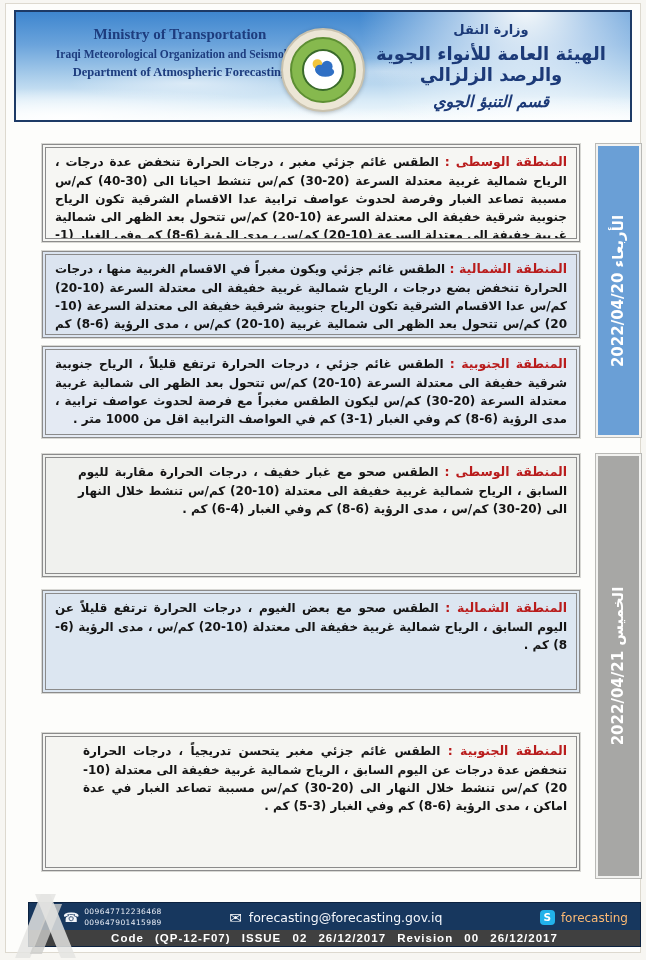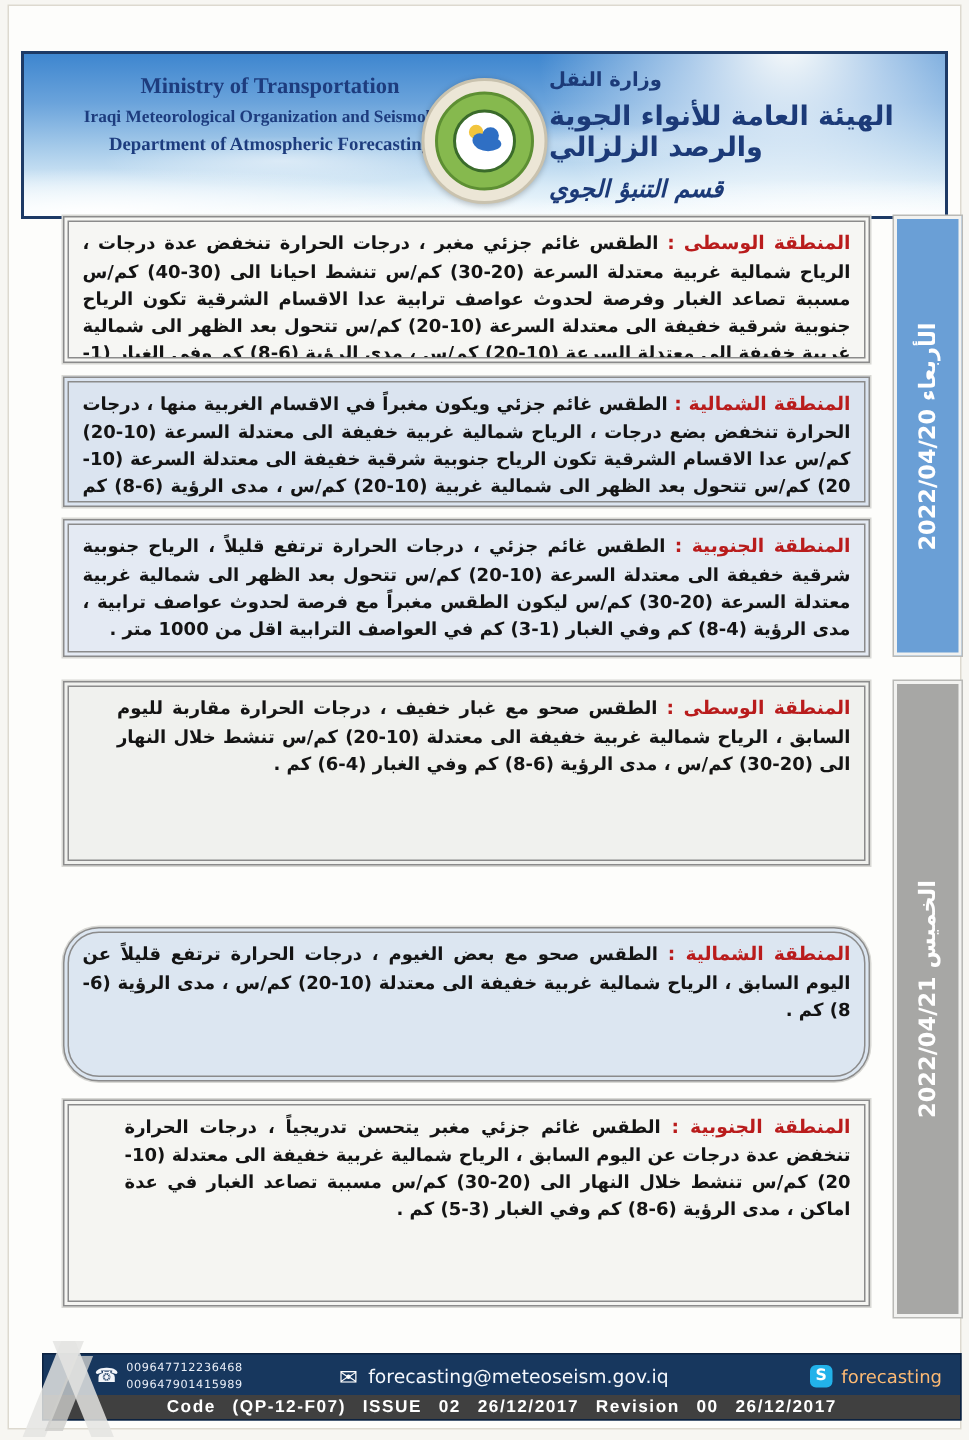--- a/index.html
+++ b/index.html
@@ -14,28 +14,27 @@
     position:absolute; left:8px; top:6px; width:618px; height:112px;
     border:2px solid #1d3a66;
     background:
       radial-gradient(circle at 83% -8%, rgba(255,255,252,.98) 0%, rgba(255,255,255,.55) 13%, rgba(255,255,255,0) 32%),
       radial-gradient(ellipse 58% 38% at 8% 98%, rgba(255,255,255,.97), rgba(255,255,255,0) 72%),
       radial-gradient(ellipse 46% 30% at 44% 108%, rgba(255,255,255,.93), rgba(255,255,255,0) 70%),
       radial-gradient(ellipse 52% 34% at 90% 102%, rgba(255,255,255,.95), rgba(255,255,255,0) 72%),
       radial-gradient(ellipse 26% 20% at 28% 66%, rgba(255,255,255,.5), rgba(255,255,255,0) 75%),
       radial-gradient(ellipse 22% 16% at 60% 55%, rgba(255,255,255,.35), rgba(255,255,255,0) 75%),
       linear-gradient(180deg,#3e86cf 0%, #6aa3db 30%, #a6cbea 58%, #d9ebf7 82%, #f3fafd 100%);
-    margin-top: 24px;
   }
   .hdr-en { position:absolute; left:18px; top:14px; width:292px; text-align:center;
             color:#1d3c7e; font-family:"Liberation Serif", serif; }
   .hdr-en .l1 { font-size:15px; font-weight:bold; }
   .hdr-en .l2 { font-size:11.5px; font-weight:bold; margin-top:5px; }
   .hdr-en .l3 { font-size:12.5px; font-weight:bold; margin-top:5px; }
-  .hdr-ar { position:absolute; right:14px; top:10px; width:250px; text-align:left;
+  .hdr-ar { position:absolute; right:14px; top:10px; width:250px; text-align:center;
             color:#1c3a78; direction:rtl; }
   .hdr-ar .l1 { font-size:13px; font-weight:bold; }
   .hdr-ar .l2 { font-size:18px; font-weight:bold; margin-top:6px; }
   .hdr-ar .l3 { font-size:16px; font-weight:bold; margin-top:7px;font-style:italic; }
   .logo { position:absolute; left:50%; top:16px; transform:translateX(-50%);
           width:84px; height:84px; border-radius:50%;
           background:#ece6d6; border:2px solid #c9c2ae;
           display:flex; align-items:center; justify-content:center;
           box-shadow:0 1px 4px rgba(0,0,0,.25); }
   .logo-green { width:66px; height:66px; border-radius:50%; background:#86b94e;
@@ -47,21 +46,21 @@
   .fbox { position:absolute; left:36px; width:538px;
           border:4px double #8b8b8b; box-shadow:0 0 0 1px #d8d8d4;
           padding:5px 9px 4px 9px; direction:rtl; overflow:hidden;
           text-align:justify; color:#141414; }
   .fbox p { font-size:12px; font-weight:bold; line-height:1.5; }
   .region { color:#b91c1c; font-weight:bold; font-size:12.5px; }
   .b1 { top:140px; height:98px; background:#f6f6f3; }
   .b2 { top:247px; height:87px; background:#dbe4f0; }
   .b3 { top:342px; height:92px; background:#e4eaf3; }
   .b4 { top:450px; height:123px; background:#f0f1ee;padding-left:32px; }
-  .b5 { top:614px; height:103px; background:#dce6f1;border-radius:24px; }
+  .b5 { top:586px; height:103px; background:#dce6f1; }
   .b6 { top:729px; height:138px; background:#f5f5f2;padding-left:37px; }
 
   
   .daybar { position:absolute; left:590px; width:45px;
             display:flex; align-items:center; justify-content:center;
             border:2px solid #f2f2f0; box-shadow:0 0 0 1px #b9b9b6; }
   .daybar span { transform:rotate(-90deg); white-space:nowrap; direction:rtl;
             color:#fff; font-weight:bold; font-size:15px; letter-spacing:.5px; }
   .day-wed { top:140px; height:293px; background:#6a9fd6; }
   .day-thu { top:450px; height:424px; background:#a7a7a5; }
@@ -132,21 +131,21 @@
 
     <div class="fbox b1">
       <p><span class="region">المنطقة الوسطى :</span> <span>الطقس غائم جزئي مغبر ، درجات الحرارة تنخفض عدة درجات ، الرياح شمالية غربية معتدلة السرعة (20-30) كم/س تنشط احيانا الى (30-40) كم/س مسببة تصاعد الغبار وفرصة لحدوث عواصف ترابية عدا الاقسام الشرقية تكون الرياح جنوبية شرقية خفيفة الى معتدلة السرعة (10-20) كم/س تتحول بعد الظهر الى شمالية غربية خفيفة الى معتدلة السرعة (10-20) كم/س ، مدى الرؤية (6-8) كم وفي الغبار (1-3) كم و في العواصف الترابية اقل من 1000 متر .</span></p>
     </div>
 
     <div class="fbox b2">
       <p><span class="region">المنطقة الشمالية :</span> <span>الطقس غائم جزئي ويكون مغبراً في الاقسام الغربية منها ، درجات الحرارة تنخفض بضع درجات ، الرياح شمالية غربية خفيفة الى معتدلة السرعة (10-20) كم/س عدا الاقسام الشرقية تكون الرياح جنوبية شرقية خفيفة الى معتدلة السرعة (10-20) كم/س تتحول بعد الظهر الى شمالية غربية (10-20) كم/س ، مدى الرؤية (6-8) كم وفي الغبار (4-6) كم .</span></p>
     </div>
 
     <div class="fbox b3">
-      <p><span class="region">المنطقة الجنوبية :</span> <span>الطقس غائم جزئي ، درجات الحرارة ترتفع قليلاً ، الرياح جنوبية شرقية خفيفة الى معتدلة السرعة (10-20) كم/س تتحول بعد الظهر الى شمالية غربية معتدلة السرعة (20-30) كم/س ليكون الطقس مغبراً مع فرصة لحدوث عواصف ترابية ، مدى الرؤية (4-8) كم وفي الغبار (1-3) كم في العواصف الترابية اقل من 1000 متر .</span></p>
+      <p><span class="region">المنطقة الجنوبية :</span> <span>الطقس غائم جزئي ، درجات الحرارة ترتفع قليلاً ، الرياح جنوبية شرقية خفيفة الى معتدلة السرعة (10-20) كم/س تتحول بعد الظهر الى شمالية غربية معتدلة السرعة (20-30) كم/س ليكون الطقس مغبراً مع فرصة لحدوث عواصف ترابية ، مدى الرؤية (6-8) كم وفي الغبار (1-3) كم في العواصف الترابية اقل من 1000 متر .</span></p>
     </div>
 
     <div class="fbox b4">
       <p><span class="region">المنطقة الوسطى :</span> <span>الطقس صحو مع غبار خفيف ، درجات الحرارة مقاربة لليوم السابق ، الرياح شمالية غربية خفيفة الى معتدلة (10-20) كم/س تنشط خلال النهار الى (20-30) كم/س ، مدى الرؤية (6-8) كم وفي الغبار (4-6) كم .</span></p>
     </div>
 
     <div class="fbox b5">
       <p><span class="region">المنطقة الشمالية :</span> <span>الطقس صحو مع بعض الغيوم ، درجات الحرارة ترتفع قليلاً عن اليوم السابق ، الرياح شمالية غربية خفيفة الى معتدلة (10-20) كم/س ، مدى الرؤية (6-8) كم .</span></p>
     </div>
 
@@ -165,21 +164,21 @@
       <div class="foot-row1">
         <div class="phone-group">
           <span class="phone-icon">☎</span>
           <span class="phone-nums">
             <span>009647712236468</span>
             <span>009647901415989</span>
           </span>
         </div>
         <div class="mail-group">
           <span class="mail-icon">✉</span>
-          <span class="mail-text">forecasting@meteoseism.gov.iq</span>
+          <span class="mail-text">forecasting@forecasting.gov.iq</span>
         </div>
         <div class="skype-group">
           <span class="skype-icon">S</span>
           <span class="skype-text">forecasting</span>
         </div>
       </div>
       <div class="foot-row2">Code (QP-12-F07) ISSUE 02 26/12/2017 Revision 00 26/12/2017</div>
     </div>
 
     <div class="wm">

